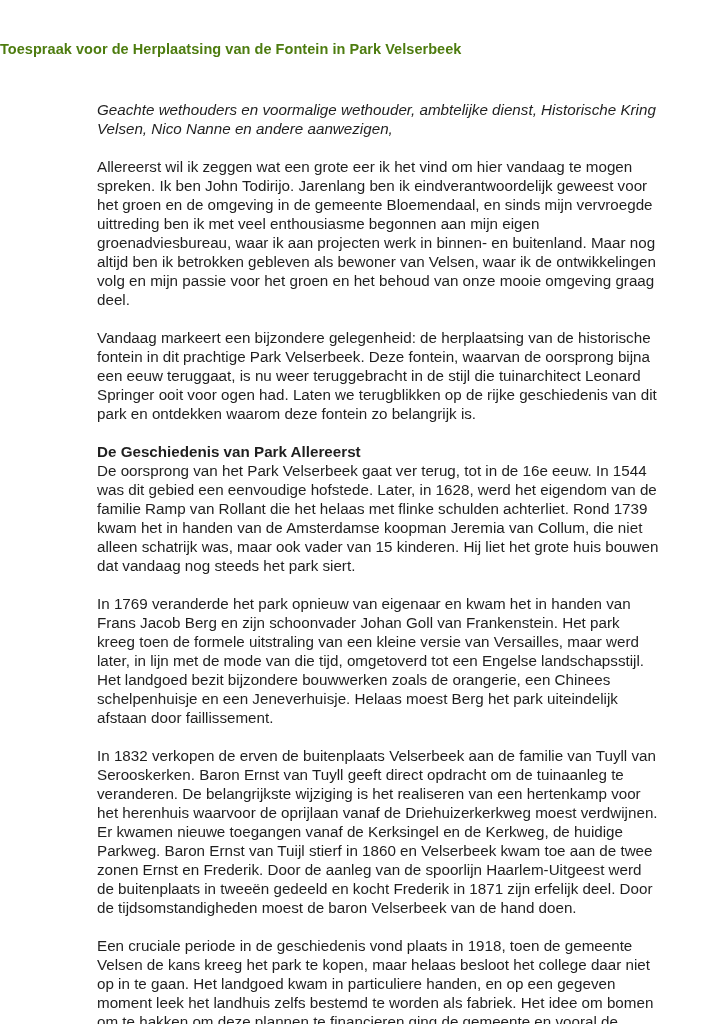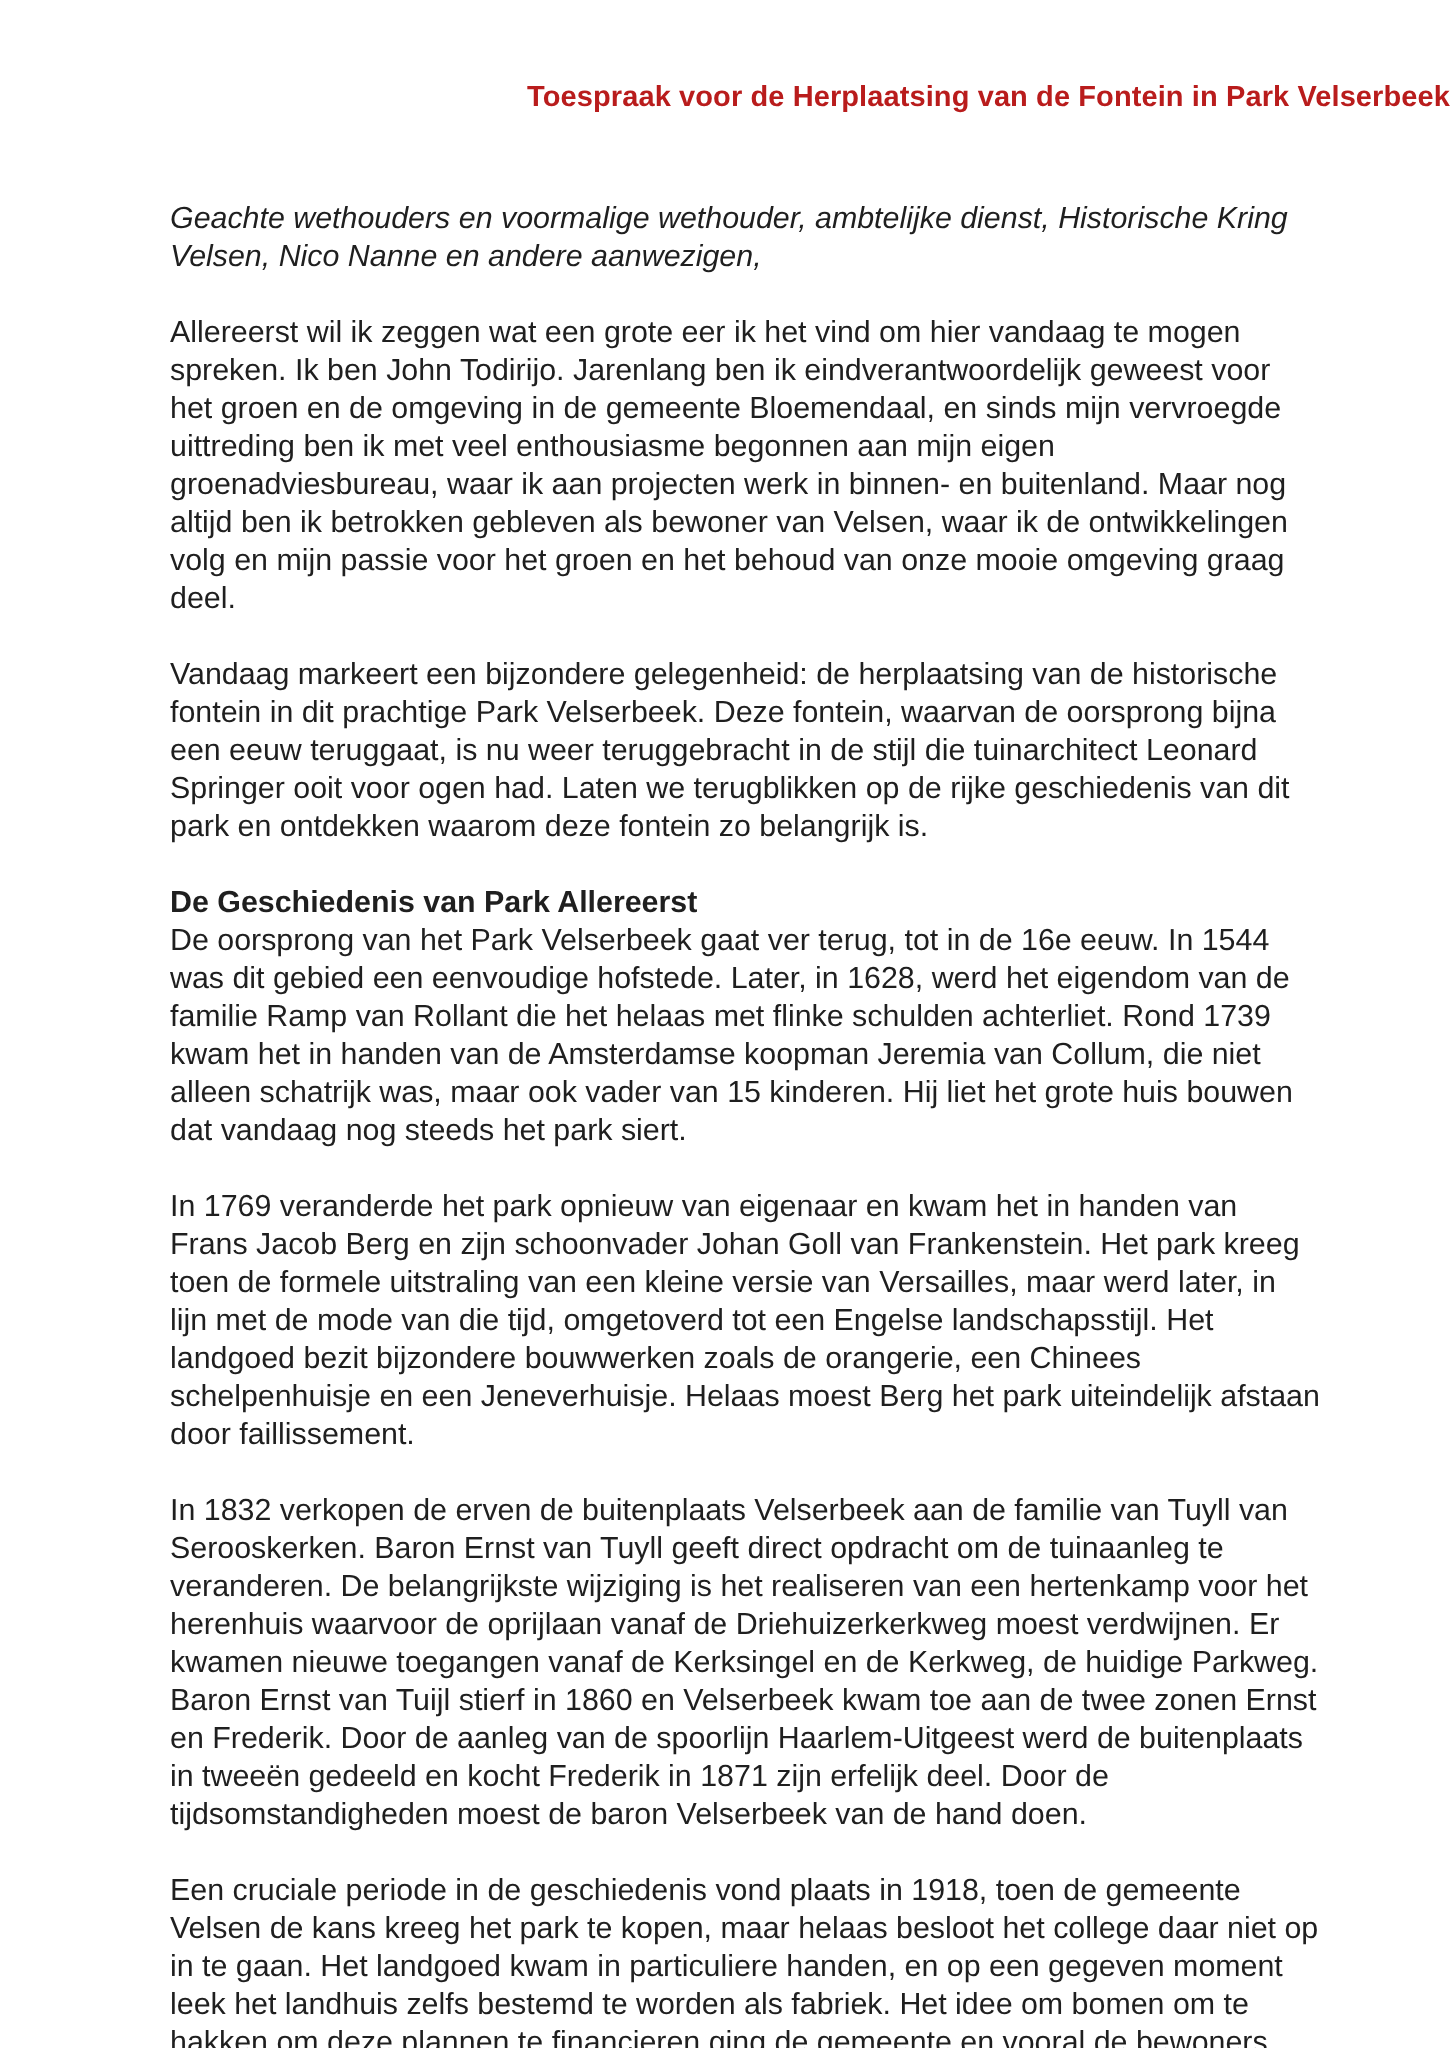--- a/index.html
+++ b/index.html
@@ -1,28 +1,28 @@
 <!DOCTYPE html>
 <html><head>
 <meta charset="utf-8">
 <style>
   html, body { margin: 0; padding: 0; background: #ffffff; }
   body { width: 725px; height: 1024px; overflow: hidden; position: relative; }
   .page { position: absolute; left: 0; top: 0; width: 725px; height: 1024px; background: #fff; }
   .title {
-    position: absolute; top: 41px; left: 0; width: 725px; text-align: right;
+    position: absolute; top: 41px; left: 0; width: 725px; text-align: left;
     font-family: "Liberation Sans", sans-serif; font-weight: bold; font-size: 14.5px;
-    color: #b91c1c; letter-spacing: 0.05px;
+    color: #4d7c0f; letter-spacing: 0.05px;
   }
   .body {
     position: absolute; left: 85px; top: 100px; width: 575px;
     font-family: "Liberation Sans", sans-serif; font-size: 15.2px; line-height: 19px;
     color: #1f1f1f;
   }
-  .body p { margin: 0 0 19px 0; }
+  .body p { margin: 0 0 19px 12px; }
   .body p.italic { font-style: italic; }
   .body .heading { font-weight: bold; display: block; }
 </style>
 </head>
 <body>
 
 <div class="page">
   <div class="title">Toespraak voor de Herplaatsing van de Fontein in Park Velserbeek</div>
 
   <div class="body">

